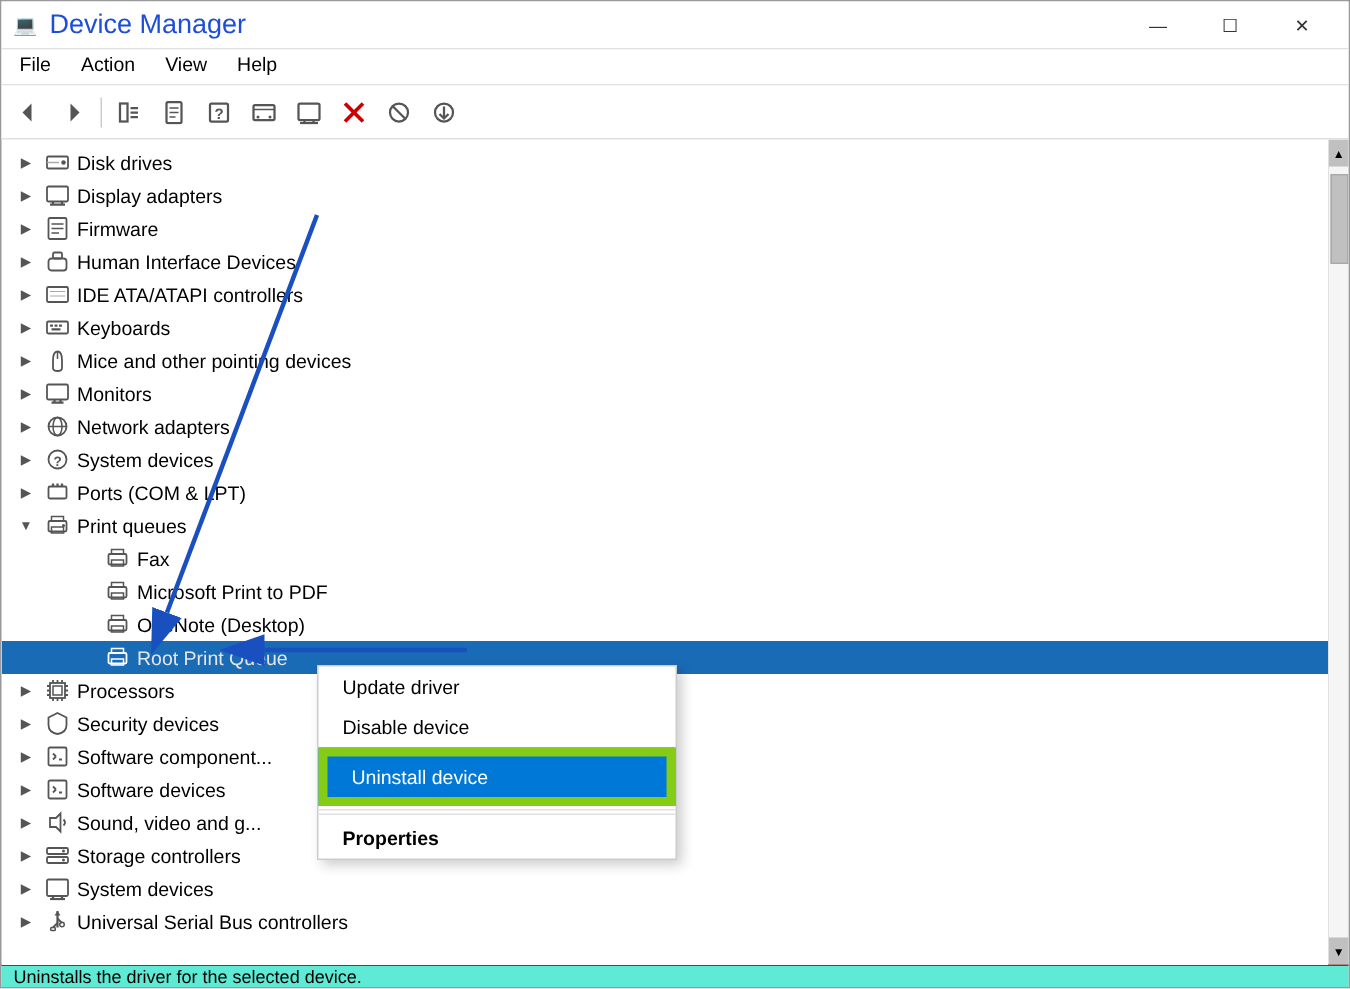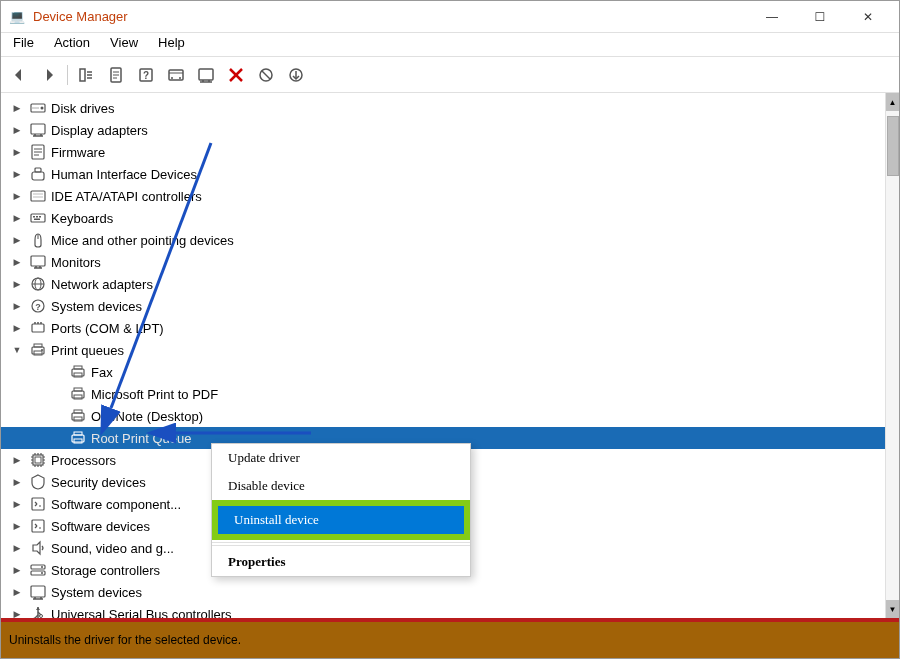--- a/index.html
+++ b/index.html
@@ -32,22 +32,22 @@
     .title-bar-left {
       display: flex;
       align-items: center;
       gap: 8px;
     }
     .title-icon {
       width: 16px;
       height: 16px;
     }
     .title-text {
-      font-size: 13px;
-      color: #c2410c;
+      font-size: 18px;
+      color: #1d4ed8;
     }
     .title-bar-controls {
       display: flex;
       gap: 2px;
     }
     .title-btn {
       width: 46px;
       height: 30px;
       display: flex;
       align-items: center;
@@ -153,41 +153,40 @@
     }
     .item-label {
       font-size: 13px;
     }
 
     .child-item {
       padding-left: 48px;
     }
 
     .status-bar {
-      height: 40px;
-      background: #a16207;
-      border-top: 4px solid #b91c1c;
+      height: 15px;
+      background: #5eead4;
+      border-top: 1px solid #b91c1c;
       display: flex;
       align-items: center;
       padding: 0 8px;
       font-size: 12px;
       color: #000;
     }
 
     
     .context-menu {
       position: absolute;
       left: 210px;
       top: 350px;
-      width: 260px;
+      width: 240px;
       background: #ffffff;
       border: 1px solid #ccc;
       box-shadow: 3px 3px 8px rgba(0,0,0,0.2);
       z-index: 100;
-      font-family: Liberation Serif, serif;
     }
     .ctx-item {
       padding: 6px 16px;
       cursor: pointer;
       font-size: 13px;
       color: #000;
     }
     .ctx-item.highlighted {
       background: #0078d7;
       color: white;

